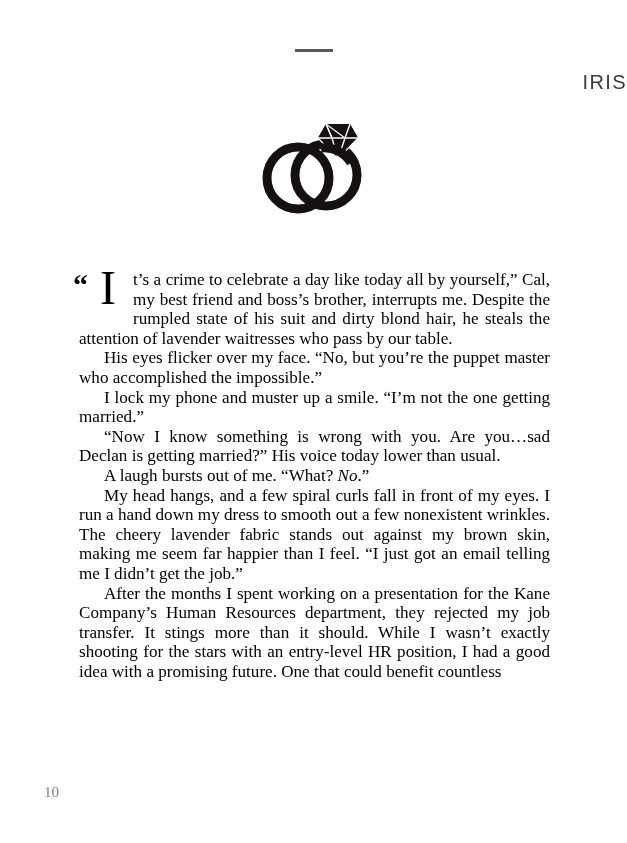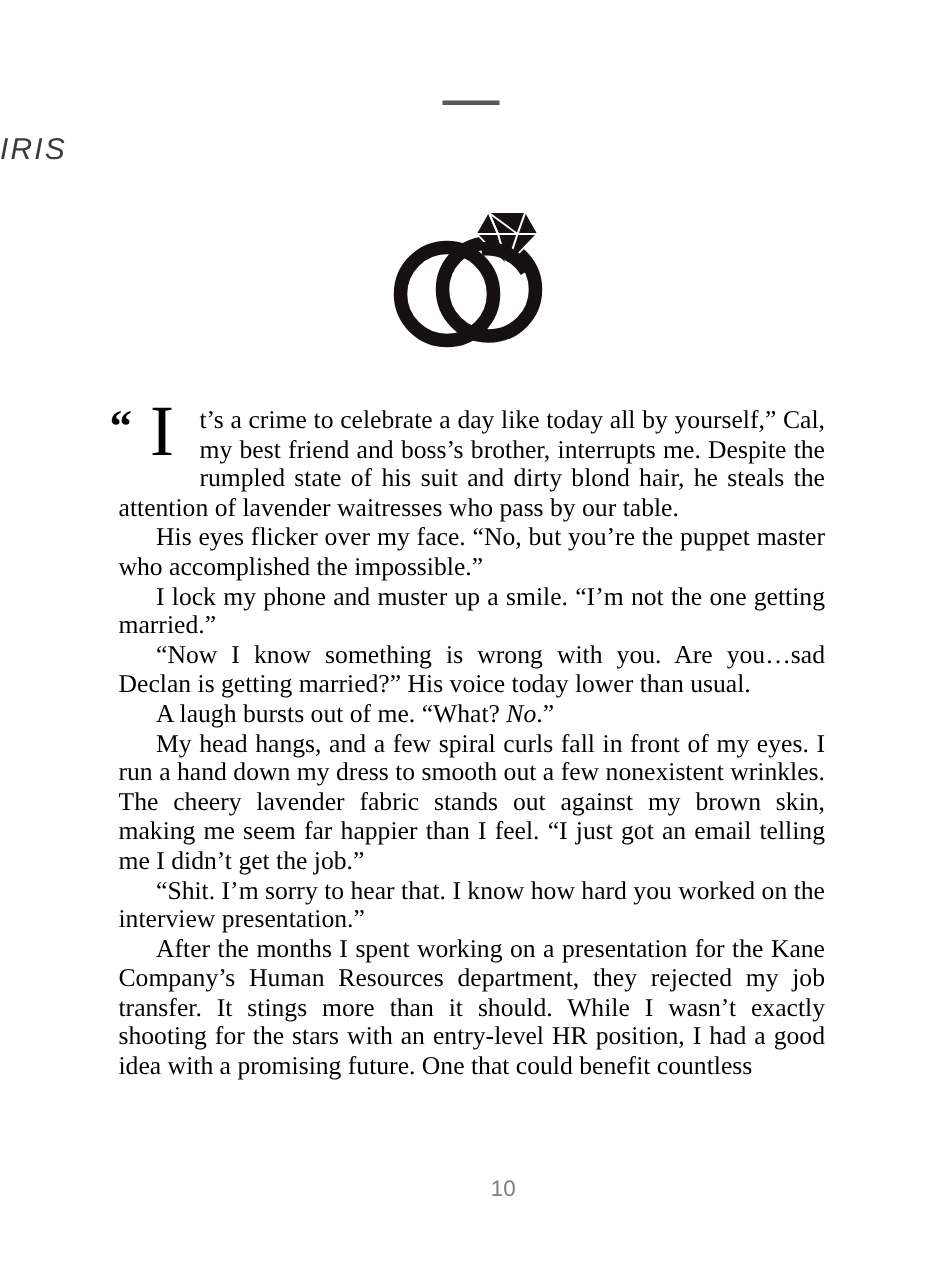--- a/index.html
+++ b/index.html
@@ -18,23 +18,22 @@
 
   .page {
     width: 627px;
     height: 843px;
     position: relative;
     box-sizing: border-box;
   }
 
   
   .chapter-head {
-    padding-top: 67px;
-    text-align: left;
-    font-style: italic;
+    padding-top: 49px;
+    text-align: right;
   }
   .head-rule {
     width: 38px;
     height: 3px;
     background: #58585a;
     margin: 0 auto 20px auto;
   }
   .chapter-title {
     font-family: "Liberation Sans", sans-serif;
     font-size: 20px;
@@ -106,22 +105,22 @@
   em {
     font-style: italic;
   }
 
   
   .page-number {
     position: absolute;
     left: 0;
     right: 0;
     top: 784px;
-    text-align: center;
-    font-family: Liberation Sans, sans-serif;
+    text-align: left;
+    font-family: Liberation Serif, serif;
     font-size: 15px;
     color: #808084;
     padding-left: 44px;
   }
 </style>
 </head>
 <body>
 
 <div class="page">
 
@@ -166,21 +165,20 @@
     <p class="indented">I lock my phone and muster up a smile. “I’m not the one getting married.”</p>
 
 
     <p class="indented">“Now I know something is wrong with you. Are you…sad Declan is getting married?” His voice today lower than usual.</p>
 
     <p class="indented"><span>A laugh bursts out of me. “What? </span><em>No</em><span>.”</span></p>
 
 
     <p class="indented">My head hangs, and a few spiral curls fall in front of my eyes. I run a hand down my dress to smooth out a few nonexistent wrinkles. The cheery lavender fabric stands out against my brown skin, making me seem far happier than I feel. “I just got an email telling me I didn’t get the job.”</p>
 
-    <p class="indented">“Shit. I’m sorry to hear that. I know how hard you worked on the interview presentation.”</p>
 
     <p class="indented">After the months I spent working on a presentation for the Kane Company’s Human Resources department, they rejected my job transfer. It stings more than it should. While I wasn’t exactly shooting for the stars with an entry-level HR position, I had a good idea with a promising future. One that could benefit countless</p>
 
   </div>
 
   <div class="page-number">10</div>
 
 </div>
 
 </body></html>

